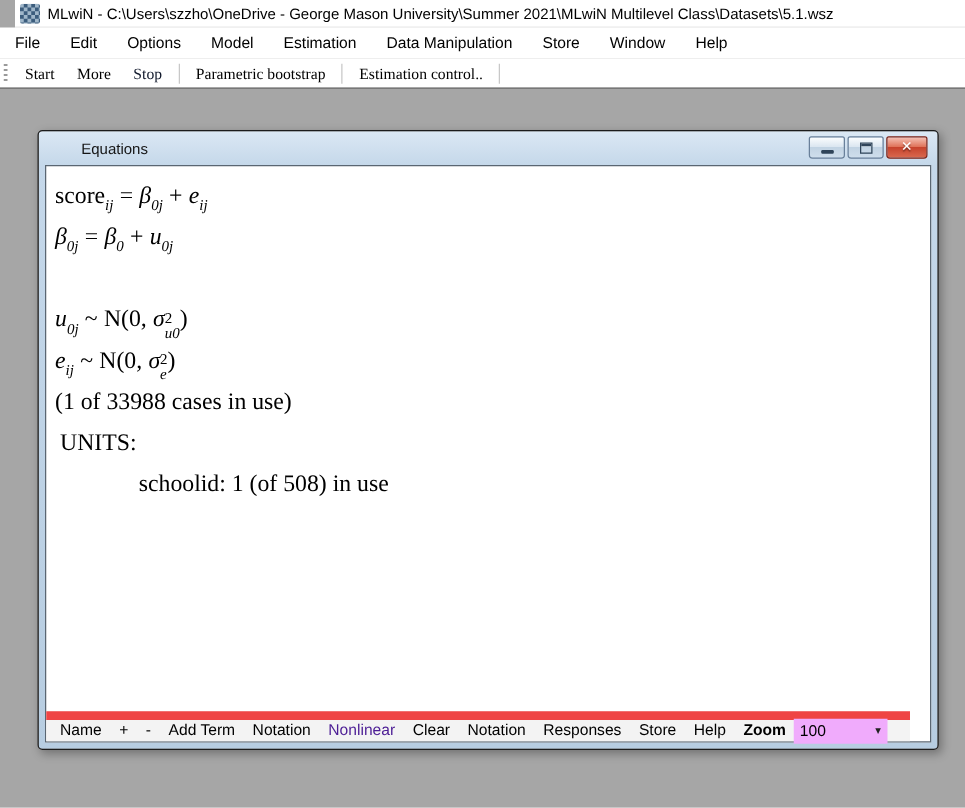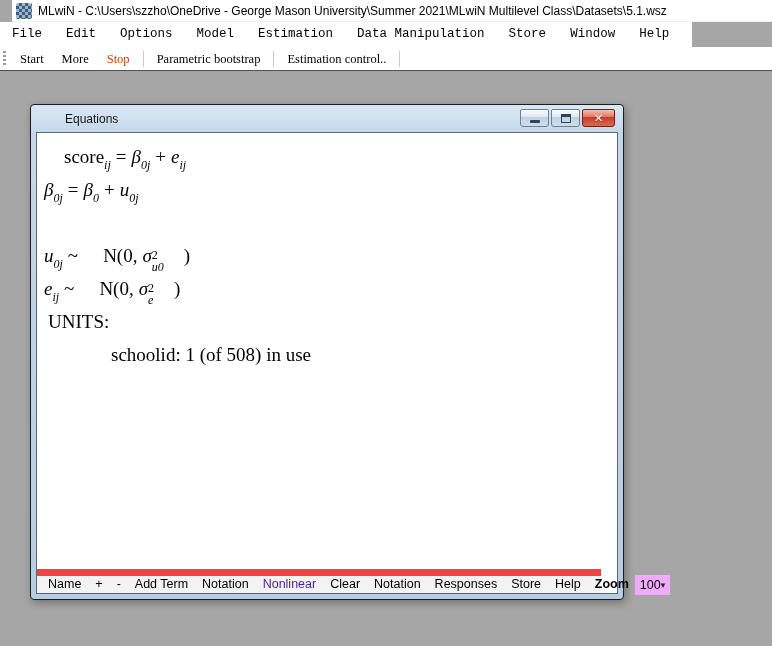--- a/index.html
+++ b/index.html
@@ -16,44 +16,44 @@
     border-bottom:1px solid #f0f0f0;
   }
   .app-icon {
     width:16px; height:16px; margin-right:6px; border-radius:2px;
     background:conic-gradient(#3c5d7d 25%, #9fb6c9 0 50%, #3c5d7d 0 75%, #9fb6c9 0);
     background-size:6px 6px; flex:0 0 16px;
   }
   .title-text { font-size:12px; color:#000; white-space:nowrap; }
 
   .menubar {
-    position:absolute; top:22px; left:0; width:692px; height:25px;
-    background:#ffffff; display:flex; align-items:center;font-family:Liberation Mono, monospace;
+    position:absolute; top:22px; left:0; width:772px; height:25px;
+    background:#ffffff; display:flex; align-items:center;
   }
   .menu-item { padding:0 12px; line-height:25px; font-size:12.5px; cursor:default; }
 
   .toolbar {
     position:absolute; top:47px; left:0; width:772px; height:24px;
     background:#ffffff; display:flex; align-items:center;
     border-bottom:1px solid #515151;
   }
   .gripper {
     width:3px; height:16px; margin:0 5px 0 3px;
     background:repeating-linear-gradient(to bottom,#9a9a9a 0 2px, transparent 2px 4px);
   }
   .tb-btn { padding:0 9px; line-height:22px; font-size:12.5px; white-space:nowrap; cursor:default;font-family:Liberation Serif, serif; }
-  .tb-btn.disabled { color:#c2410c; }
+  .tb-btn.disabled { color:#0f172a; }
   .tb-sep { width:1px; height:16px; background:#c8c8c8; margin:0 4px; }
 
   
   .mdi { position:absolute; top:72px; left:0; width:772px; height:574px; background:#a6a6a6; }
 
   
   .eq-window {
-    position:absolute; left:30px; top:32px; width:594px; height:496px;
+    position:absolute; left:30px; top:32px; width:721px; height:496px;
     border:1px solid #1c1c1c; border-radius:4px;
     background:linear-gradient(#dbe8f4 0px, #c5d8ea 27px, #b7cde1 100%);
     box-shadow:2px 3px 8px rgba(0,0,0,0.30);
     padding-left:22px;
   }
   .eq-titlebar { position:absolute; top:0; left:0; right:0; height:27px; }
   .eq-title { position:absolute; left:34px; top:7px; font-size:12px; color:#151515; }
   .win-btns { position:absolute; top:4px; right:8px; display:flex; gap:2px; }
   .win-btn {
     width:29px; height:18px; border-radius:2px 2px 3px 3px;
@@ -79,21 +79,21 @@
 
   
   .eq-area {
     position:absolute; top:0; left:0; right:0; bottom:24px;
     font-family:"Liberation Serif", "DejaVu Serif", serif;
     font-size:19px; padding:7px 6px 0 7px; overflow:hidden;
   }
   .eq-line { height:33px; line-height:33px; white-space:nowrap; }
   .eq-line.blank { height:33px; }
   .eq-line .it { font-style:italic; }
-  .eq-line .rm { font-style:normal;margin-left:20px; }
+  .eq-line .rm { font-style:normal; }
   .eq-line .op { margin:0 5px; }
   .eq-line sub { font-size:12px; font-style:italic; vertical-align:-6px; line-height:0; }
   .sigma { margin-left:5px; }
   .stack {
     display:inline-block; vertical-align:-9px; line-height:1; font-size:12px;
     text-align:left;
   }
   .stack .st-top { display:block; font-style:normal; }
   .stack .st-bot { display:block; font-style:italic; }
   .indent-units { padding-left:4px; }
@@ -172,20 +172,21 @@
         <div class="eq-line"><span class="rm">score</span><sub>ij</sub><span class="rm op">=</span><span class="it">β</span><sub>0j</sub><span class="rm op">+</span><span class="it">e</span><sub>ij</sub></div>
 
         <div class="eq-line"><span class="it">β</span><sub>0j</sub><span class="rm op">=</span><span class="it">β</span><sub>0</sub><span class="rm op">+</span><span class="it">u</span><sub>0j</sub></div>
 
         <div class="eq-line blank"></div>
 
         <div class="eq-line"><span class="it">u</span><sub>0j</sub><span class="rm op">~</span><span class="rm">N(0,</span><span class="it sigma">σ</span><span class="stack"><span class="st-top">2</span><span class="st-bot">u0</span></span><span class="rm">)</span></div>
 
         <div class="eq-line"><span class="it">e</span><sub>ij</sub><span class="rm op">~</span><span class="rm">N(0,</span><span class="it sigma">σ</span><span class="stack"><span class="st-top">2</span><span class="st-bot">e</span></span><span class="rm">)</span></div>
 
+        <div class="eq-line">(1 of 33988 cases in use)</div>
 
         <div class="eq-line indent-units">UNITS:</div>
 
         <div class="eq-line indent-school">schoolid: 1 (of 508) in use</div>
 
       </div>
 
       <div class="eq-footer">
         <span class="ft-btn">Name</span>
         <span class="ft-btn">+</span>

